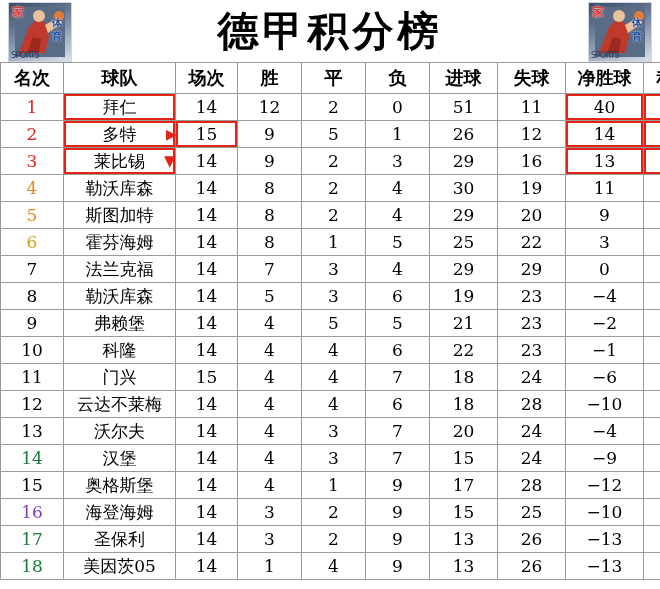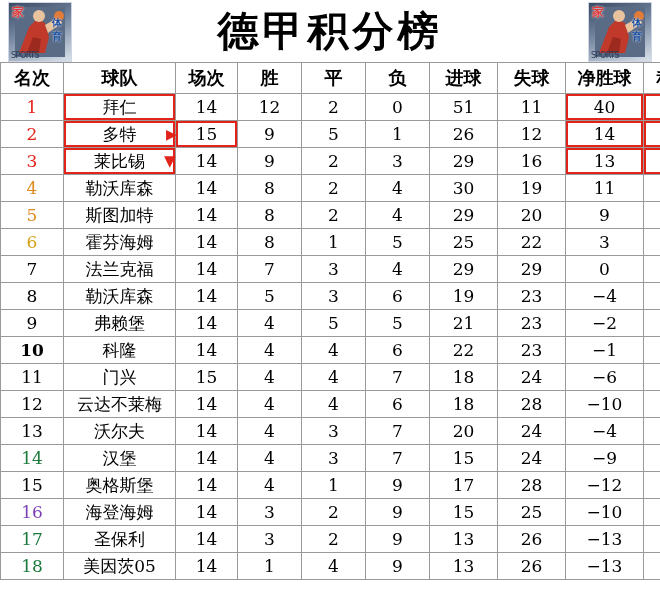--- a/index.html
+++ b/index.html
@@ -276,21 +276,21 @@
         <td>14</td>
         <td>4</td>
         <td>5</td>
         <td>5</td>
         <td>21</td>
         <td>23</td>
         <td>−2</td>
         <td>17</td>
       </tr>
       <tr>
-        <td class="rank" style="color: rgb(0, 0, 0); font-weight: bold;">10</td>
+        <td class="rank" style="color: rgb(0, 0, 0);">10</td>
         <td class="team">科隆</td>
         <td>14</td>
         <td>4</td>
         <td>4</td>
         <td>6</td>
         <td>22</td>
         <td>23</td>
         <td>−1</td>
         <td>16</td>
       </tr>

